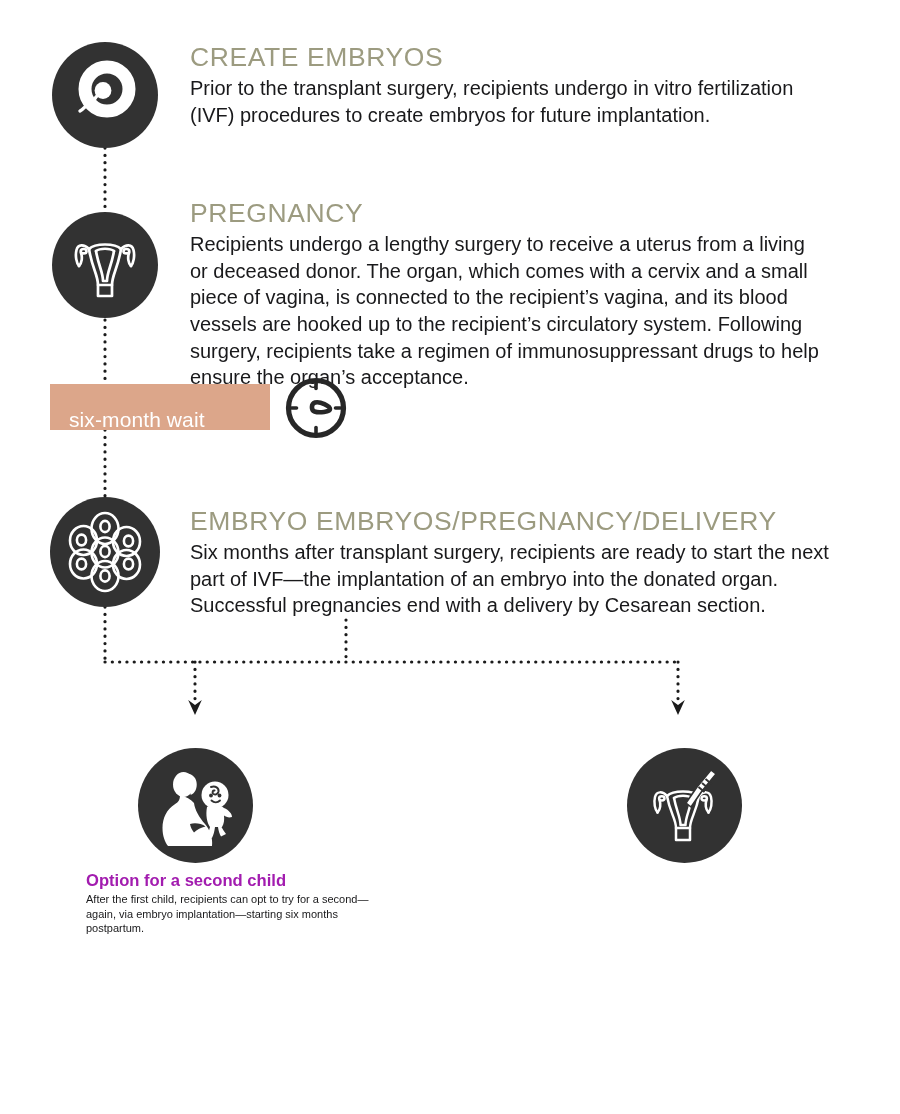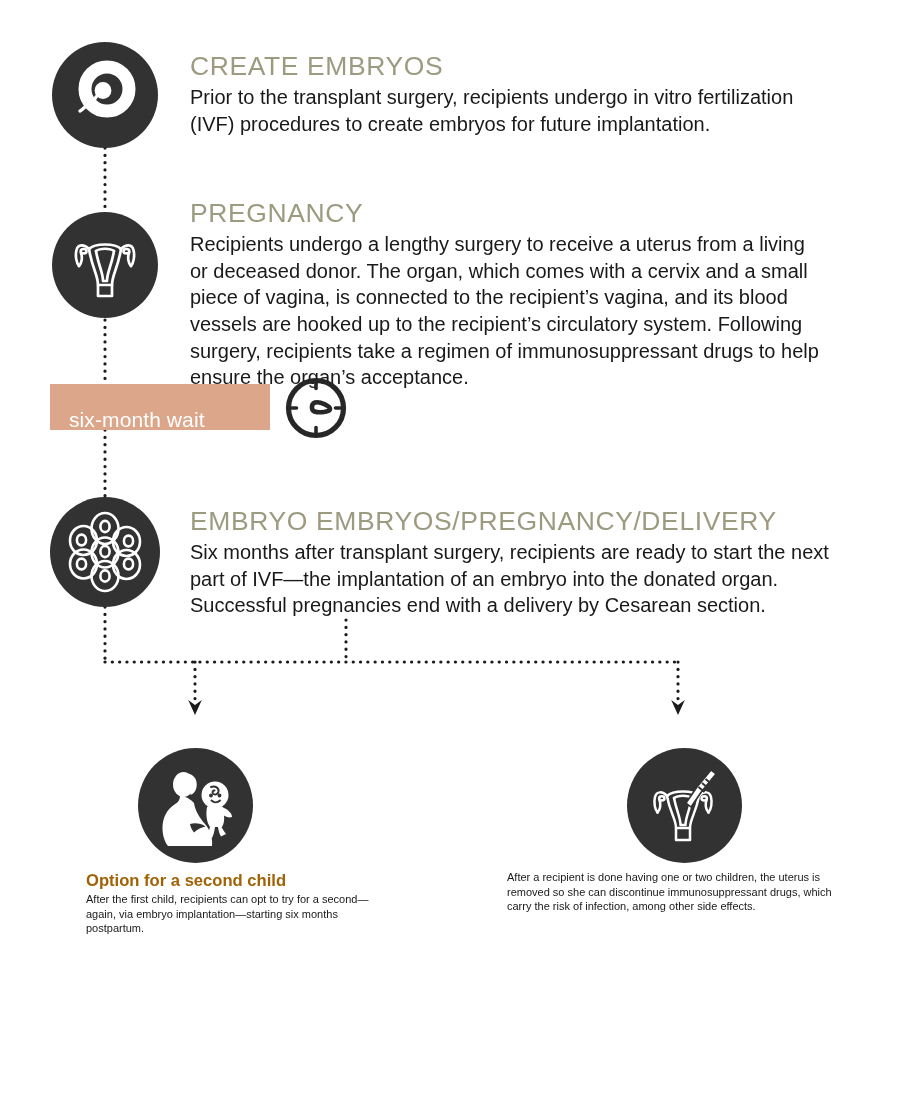--- a/index.html
+++ b/index.html
@@ -78,21 +78,21 @@
     padding-left: 19px;
     letter-spacing: 0.1px;
     line-height: 1;
   }
 
   
   .outcome-text {
     position: absolute;
   }
   .outcome-title {
-    color: #a16207;
+    color: #a21caf;
     font-size: 16.6px;
     font-weight: bold;
     line-height: 1.33;
     margin: 0;
   }
   .outcome-body {
     color: #19191b;
     font-size: 11px;
     line-height: 1.335;
     margin: 0;
@@ -127,21 +127,21 @@
   <div class="icon-circle" style="left:52px; top:42px; width:106px; height:106px;">
     <svg width="72" height="72" viewBox="0 0 72 72" aria-hidden="true">
 
       <circle cx="38" cy="30" r="22" fill="none" stroke="#ffffff" stroke-width="13"></circle>
 
       <circle cx="34" cy="31.5" r="8.4" fill="#ffffff"></circle>
 
       <path d="M 29 36 C 24 40 25 44 21 45 C 16 46 15 50 11 52" fill="none" stroke="#ffffff" stroke-width="3.4" stroke-linecap="round" stroke-linejoin="round"></path>
     </svg>
   </div>
-  <div class="step-text" style="left:190px; top:53px; width:625px;">
+  <div class="step-text" style="left:190px; top:44px; width:625px;">
     <h2 class="step-title">CREATE EMBRYOS</h2>
     <p class="step-body">Prior to the transplant surgery, recipients undergo in vitro fertilization (IVF) procedures to create embryos for future implantation.</p>
   </div>
 
   <div class="icon-circle" style="left:52px; top:212px; width:106px; height:106px;">
     <svg width="80" height="80" viewBox="0 0 80 80" aria-hidden="true">
       <g fill="none" stroke="#ffffff" stroke-width="2.7" stroke-linecap="round" stroke-linejoin="round">
 
         <path d="M 24 24 C 27 43 33 50 33 60 L 33 71 L 47 71 L 47 60 C 47 50 53 43 56 24"></path>
 
@@ -269,16 +269,15 @@
 
       <g>
         <path d="M 47 43 L 58 27 L 72 10 L 77 14 L 63 31 L 52 47 Z" fill="#ffffff" stroke="#323232" stroke-width="1.6" stroke-linejoin="round"></path>
         <line x1="59.5" y1="27" x2="65.5" y2="32" stroke="#323232" stroke-width="2"></line>
         <line x1="63" y1="23" x2="69" y2="28" stroke="#323232" stroke-width="2"></line>
         <line x1="66.5" y1="19" x2="72.5" y2="24" stroke="#323232" stroke-width="2"></line>
       </g>
     </svg>
   </div>
   <div class="outcome-text" style="left:507px; top:870px; width:350px;">
-    <p class="outcome-body">After a recipient is done having one or two children, the uterus is removed so she can discontinue immunosuppressant drugs, which carry the risk of infection, among other side effects.</p>
   </div>
 
 </div>
 
 </body></html>

